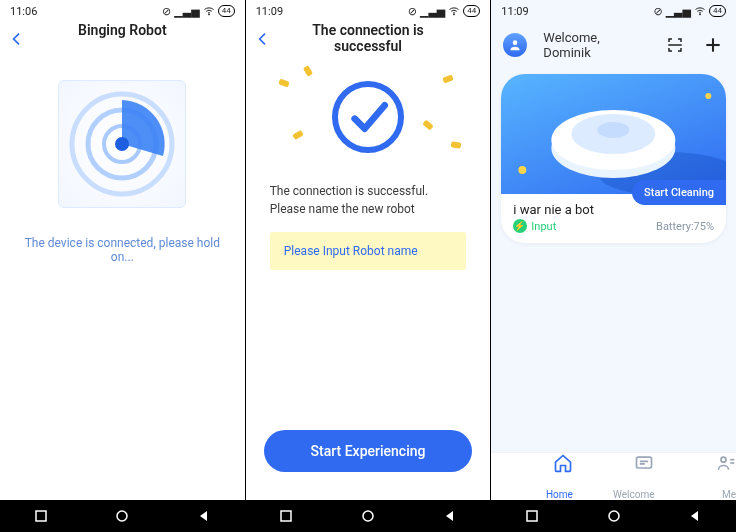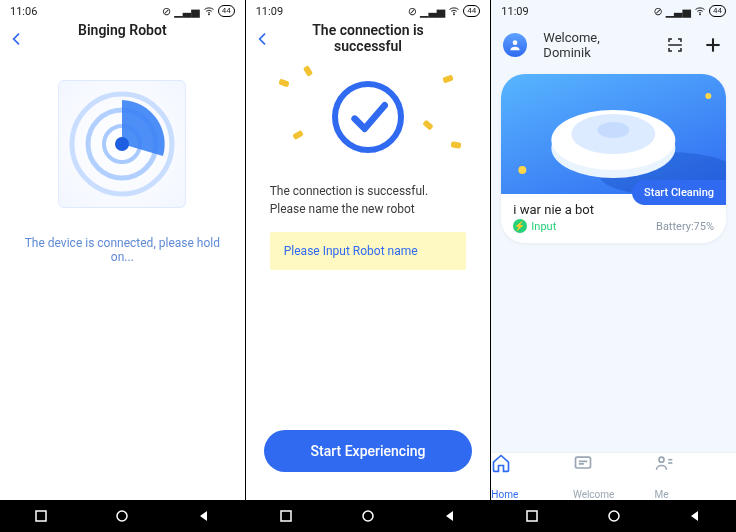--- a/index.html
+++ b/index.html
@@ -53,21 +53,21 @@
   .start-clean{position:absolute;right:0;bottom:38px;background:var(--blue);color:#fff;border:none;font-size:11px;font-weight:500;padding:6px 12px;border-radius:14px 0 0 14px}
   .card-row{display:flex;align-items:center;justify-content:space-between;padding:8px 12px 2px}
   .robot-name{font-size:13px;color:#222}
   .card-row2{display:flex;align-items:center;justify-content:space-between;padding:0 12px}
   .status-dot{width:14px;height:14px;border-radius:50%;background:#27d07a;display:inline-flex;align-items:center;justify-content:center;color:#fff;font-size:9px;margin-right:4px}
   .idle{font-size:11px;color:#27d07a;display:flex;align-items:center}
   .battery{font-size:11px;color:#8a97a6}
 
   
   .tabbar{position:absolute;bottom:32px;left:0;right:0;height:48px;background:#fff;border-top:1px solid #eef2f7;display:flex}
-  .tab{flex:1;display:flex;flex-direction:column;align-items:flex-start;justify-content:center;gap:16px;font-size:10px;color:#9aa6b4}
+  .tab{flex:1;display:flex;flex-direction:column;align-items:flex-end;justify-content:center;gap:16px;font-size:10px;color:#9aa6b4}
   .tab.active{color:var(--blue)}
   .tab svg{width:20px;height:20px}
 
   
   .navbar{position:absolute;bottom:0;left:0;right:0;height:32px;background:#000;display:flex;align-items:center;justify-content:space-around}
   .navbar .nbtn{width:14px;height:14px;display:flex;align-items:center;justify-content:center;color:#fff}
 </style>
 </head>
 <body>
 

